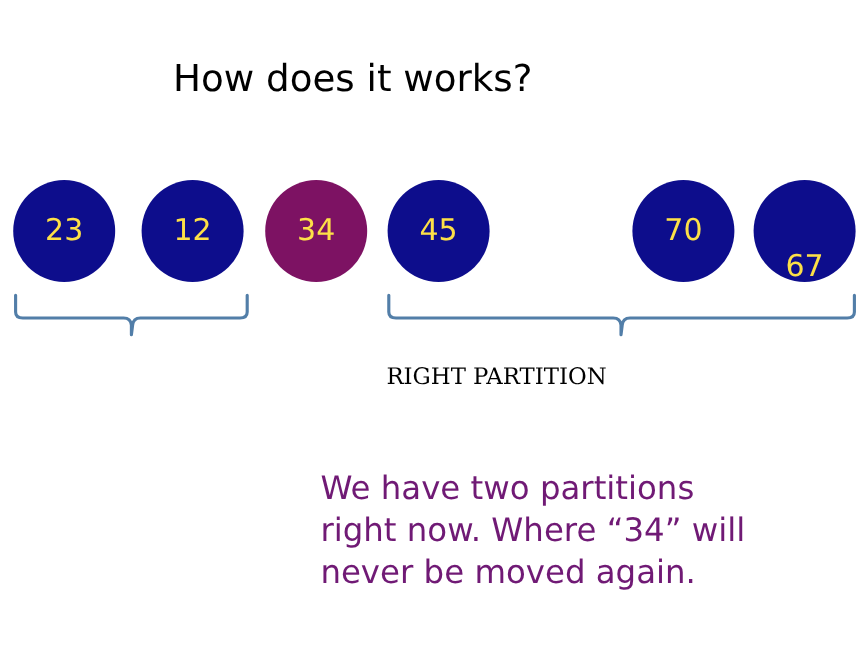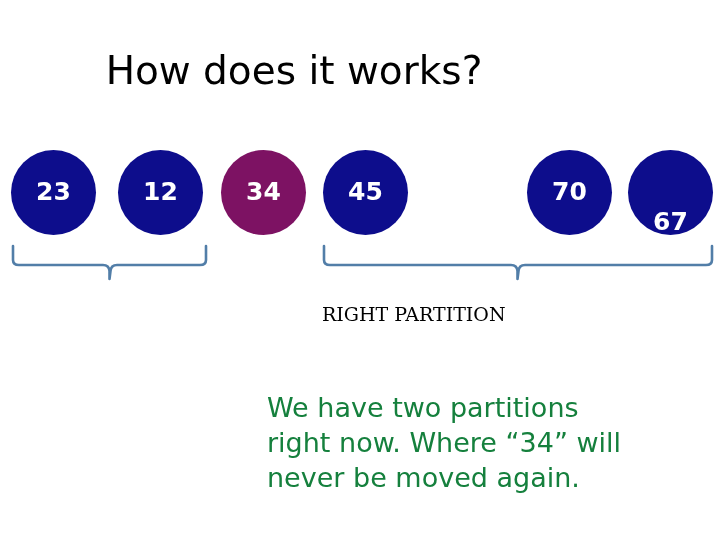--- a/index.html
+++ b/index.html
@@ -26,21 +26,21 @@
   }
 
   
   #title {
     position: absolute;
     left: 0;
     top: 48px;
     width: 588px;
     text-align: center;
     font-family: "DejaVu Sans", sans-serif;
-    font-size: 39px;
+    font-size: 31px;
     font-weight: 400;
     color: #000000;
     letter-spacing: 0px;
     white-space: nowrap;
   }
 
   
   #circle-row {
     position: absolute;
     left: 0;
@@ -59,22 +59,22 @@
     align-items: center;
     justify-content: center;
     box-sizing: border-box;
   }
   .node-circle.accent {
     background: #7d1263;
   }
   .node-label {
     font-family: "DejaVu Sans", sans-serif;
     font-size: 25px;
-    font-weight: 700;
-    color: #ffffff;
+    font-weight: 400;
+    color: #fde047;
     line-height: 1;
     position: relative;
     top: -1px;
   }
 
   
   .brace {
     position: absolute;
     top: 246px;
     height: 36px;
@@ -108,21 +108,21 @@
   
   #body-text {
     position: absolute;
     left: 267px;
     top: 390px;
     width: 440px;
     font-family: "DejaVu Sans", sans-serif;
     font-size: 27px;
     font-weight: 400;
     line-height: 35px;
-    color: #15803d;
+    color: #701a75;
     text-align: left;
   }
   #body-text .line {
     display: block;
     white-space: nowrap;
   }
 </style>
 </head>
 <body>
 

